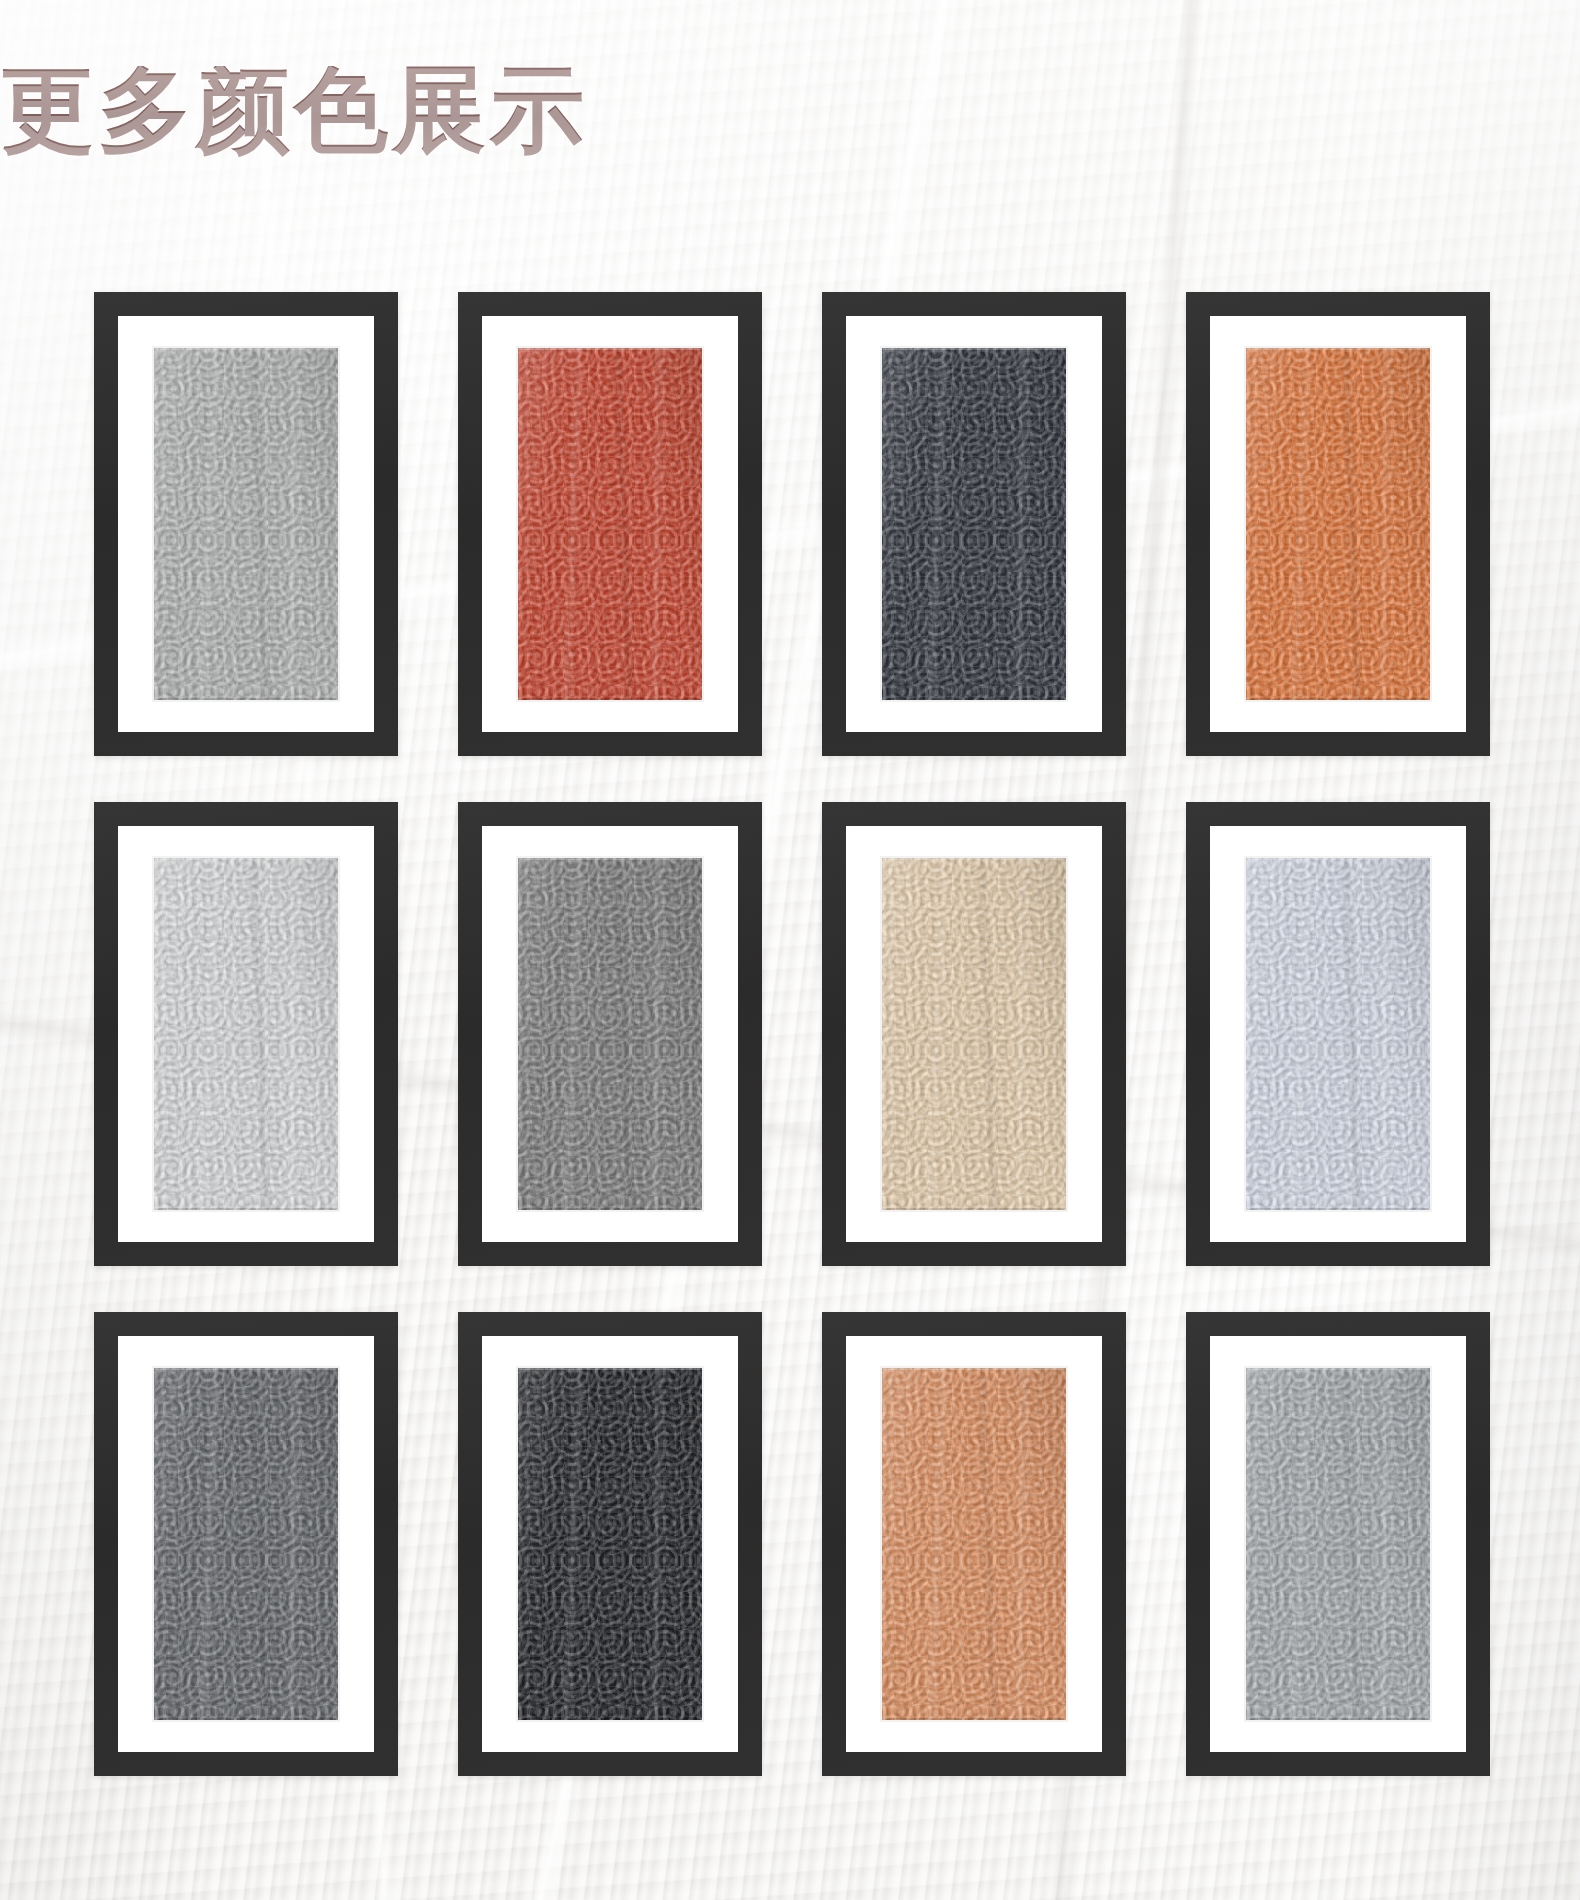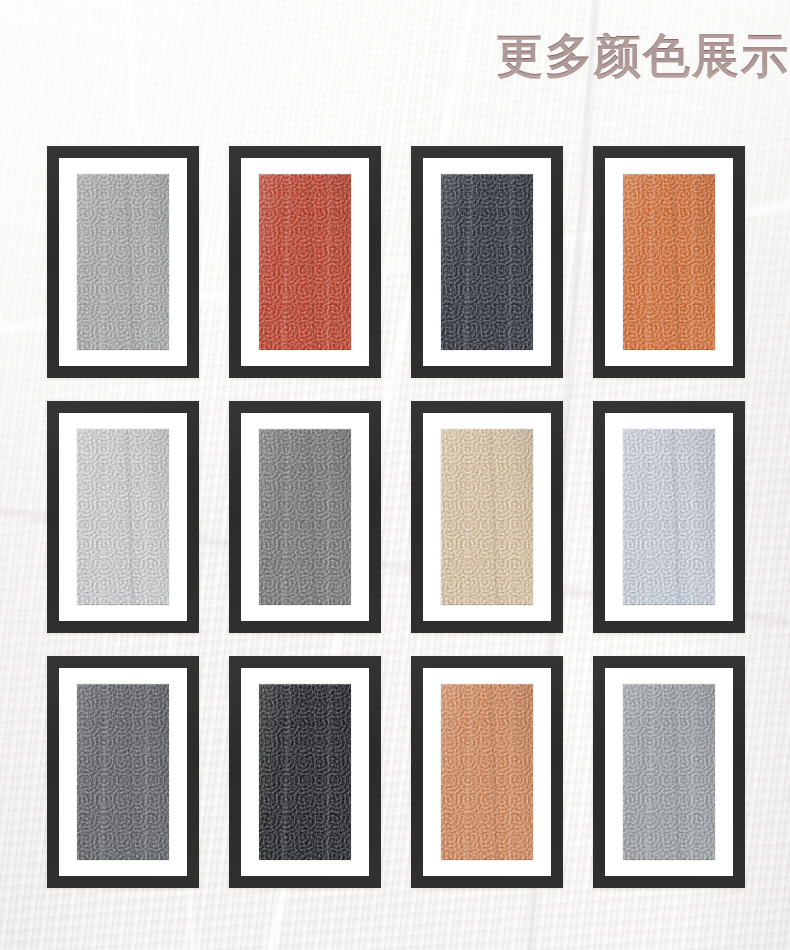--- a/index.html
+++ b/index.html
@@ -64,21 +64,21 @@
 
   
   .title-wrap {
     position: absolute;
     top: 0;
     left: 0;
     width: 790px;
     height: 112px;
     display: flex;
     align-items: center;
-    justify-content: flex-end;
+    justify-content: flex-start;
   }
   .page-title {
     font-family: "Liberation Serif", "DejaVu Serif", serif;
     font-size: 47px;
     font-weight: 700;
     letter-spacing: 2px;
     color: #8b6b68;
     background-image: linear-gradient(180deg, #8e6e6b 0%, #7e5f5c 55%, #91726f 100%);
     -webkit-background-clip: text;
     background-clip: text;

